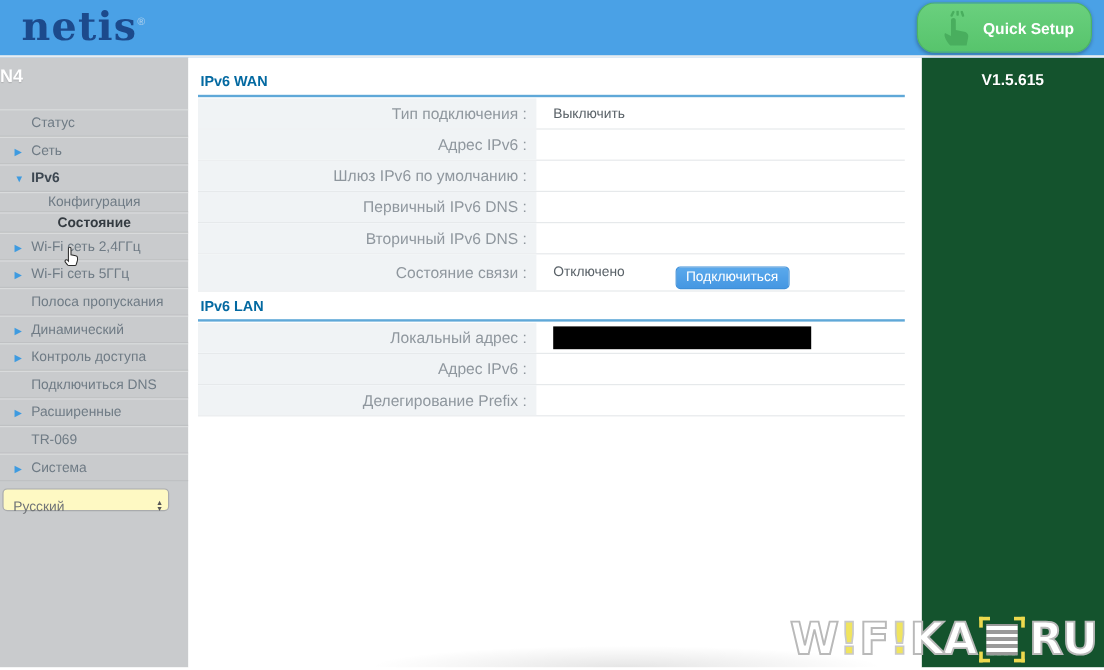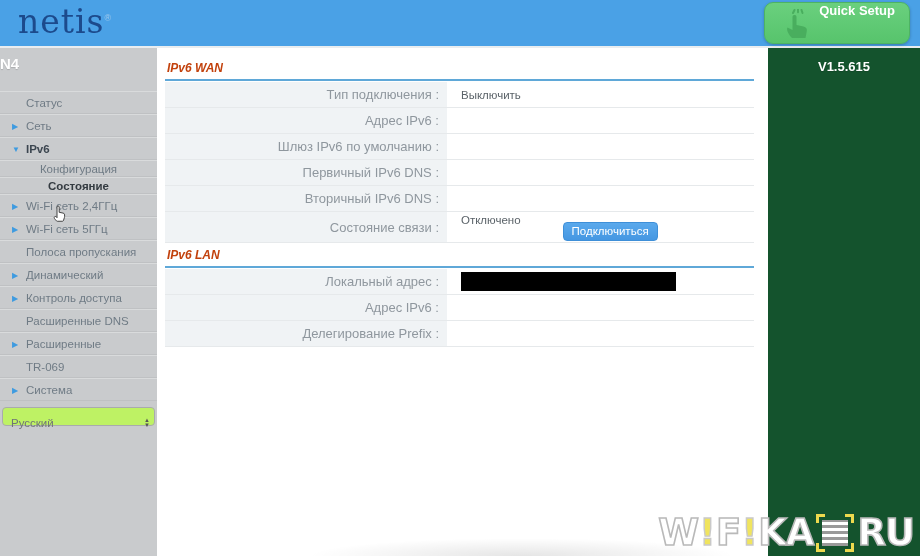--- a/index.html
+++ b/index.html
@@ -3,26 +3,26 @@
 <meta charset="utf-8">
 <style>
   * { margin:0; padding:0; box-sizing:border-box; }
   html,body { width:920px; height:558px; overflow:hidden; background:#fff;
               font-family:"Liberation Sans","DejaVu Sans",sans-serif; }
   .app { position:relative; width:920px; height:558px; }
 
   
   .topbar { position:relative; height:48px; background:#4aa1e6; border-bottom:2px solid #e9edf0; }
   .logo { position:absolute; left:18px; top:2px; font-family:"DejaVu Serif","Liberation Serif",serif;
-          font-weight:normal; font-size:33px; color:#1c4a8c; letter-spacing:1px; }
+          font-weight:bold; font-size:33px; color:#1c4a8c; letter-spacing:1px; }
   .logo sup { font-size:9px; color:#9ec9ec; font-family:"Liberation Sans",sans-serif; }
   .quick-btn { position:absolute; right:10px; top:2px; width:146px; height:42px;
                background:linear-gradient(#6ad07e,#57c46c); border:1px solid #4db363;
-               border-radius:9px; box-shadow:0 1px 3px rgba(0,0,0,.25);
-               display:flex; justify-content:flex-end; gap:12px;
+               border-radius:15px; box-shadow:0 1px 3px rgba(0,0,0,.25);
+               display:flex; align-items:center; justify-content:flex-end; gap:12px;
                padding-right:14px; cursor:pointer; }
   .quick-btn span { color:#fff; font-weight:bold; font-size:13px; }
   .quick-btn svg { position:absolute; left:18px; top:6px; }
 
   
   .cols { display:flex; height:508px; }
   .sidebar { position:relative; width:157px; background:#c9cbcd; flex:none; }
   .content { flex:1; background:#fff; position:relative; padding:8px 14px 0 8px; }
   .rightbar { width:152px; background:#14532d; flex:none; text-align:center; }
   .rightbar .version { color:#fff; font-weight:bold; font-size:13px; margin-top:11px;
@@ -33,37 +33,37 @@
            height:38px; text-shadow:0 1px 1px rgba(0,0,0,.15); }
   .menu { margin-top:5px; }
   .mi { position:relative; height:23px; line-height:23px; font-size:11.5px; color:#6f7b85;
         border-top:1px solid #d9dbdc; border-bottom:1px solid #bfc1c3; cursor:pointer;
         padding-left:26px; white-space:nowrap; }
   .mi .arrow { position:absolute; left:12px; top:0; font-size:8px; color:#3e9be0; }
   .mi.bold { font-weight:bold; color:#3c4650; }
   .mi.sub { height:17px; line-height:17px; text-align:center; padding-left:0; }
   .mi.sel { font-weight:bold; color:#343b41; }
   .lang-wrap { margin:6px 2px 0 2px; }
-  .lang { width:153px; height:19px; background:#bef264; border:1px solid #a9abad;
+  .lang { width:139px; height:19px; background:#fef9c3; border:1px solid #a9abad;
           border-radius:4px; font-size:11.5px; color:#707478; display:flex;
           align-items:center; padding:12px 4px 0 8px; cursor:pointer; }
   .lang .txt { flex:1; }
   .lang .ud { display:flex; flex-direction:column; line-height:5px; font-size:6px; color:#555; }
 
   
   .cursor { position:absolute; left:53px; top:156px; width:15px; height:19px; z-index:5; pointer-events:none; }
 
   
-  .sec-title { color:#c2410c; font-weight:bold; font-size:12px; padding:5px 0 4px 2px;font-style:italic; }
+  .sec-title { color:#0369a1; font-weight:bold; font-size:12px; padding:5px 0 4px 2px; }
   .sec-rule { height:2px; background:#5fa8d8; margin-bottom:1px; }
   .row { display:flex; border-bottom:1px solid #e6e9eb; min-height:24px; align-items:center; }
   .cell-l { width:282px; flex:none; background:#f0f3f5; color:#8f979e; font-size:13px;
             text-align:right; padding:5px 8px 5px 0; align-self:stretch; display:flex;
             align-items:center; justify-content:flex-end; }
-  .cell-v { flex:1; color:#5a6268; font-size:11.5px; padding-left:14px; display:flex; }
+  .cell-v { flex:1; color:#5a6268; font-size:11.5px; padding-left:14px; display:flex; align-items:center; }
   .btn-blue { margin-left:42px; background:linear-gradient(#5aa9ec,#4597e2); border:1px solid #3e8fd8;
               color:#fff; font-size:11.5px; border-radius:4px; padding:2px 8px 3px 8px; cursor:pointer;
               font-family:inherit;margin-top:8px; }
   .redacted { width:215px; height:19px; background:#000; }
   .row.tall { min-height:31px; }
 
   .bottom-shadow { position:absolute; left:150px; bottom:0; width:430px; height:18px;
                    background:radial-gradient(ellipse at 50% 100%, rgba(0,0,0,.10), rgba(0,0,0,0) 70%); }
 
   
@@ -109,21 +109,21 @@
           <div class="mi"><span>Статус</span></div>
           <div class="mi"><span class="arrow">▶</span><span>Сеть</span></div>
           <div class="mi bold"><span class="arrow">▼</span><span>IPv6</span></div>
           <div class="mi sub"><span>Конфигурация</span></div>
           <div class="mi sub sel"><span>Состояние</span></div>
           <div class="mi"><span class="arrow">▶</span><span>Wi-Fi сеть 2,4ГГц</span></div>
           <div class="mi"><span class="arrow">▶</span><span>Wi-Fi сеть 5ГГц</span></div>
           <div class="mi"><span>Полоса пропускания</span></div>
           <div class="mi"><span class="arrow">▶</span><span>Динамический</span></div>
           <div class="mi"><span class="arrow">▶</span><span>Контроль доступа</span></div>
-          <div class="mi"><span>Расширенные DNS</span></div>
+          <div class="mi"><span>Подключиться DNS</span></div>
           <div class="mi"><span class="arrow">▶</span><span>Расширенные</span></div>
           <div class="mi"><span>TR-069</span></div>
           <div class="mi"><span class="arrow">▶</span><span>Система</span></div>
         </div>
       <div class="lang-wrap">
         <div class="lang">
           <span class="txt">Русский</span>
           <span class="ud">
               <span>▲</span>
               <span>▼</span>

